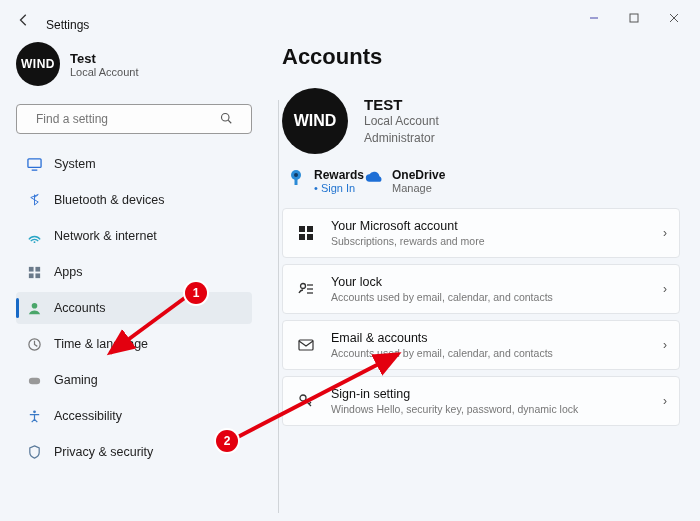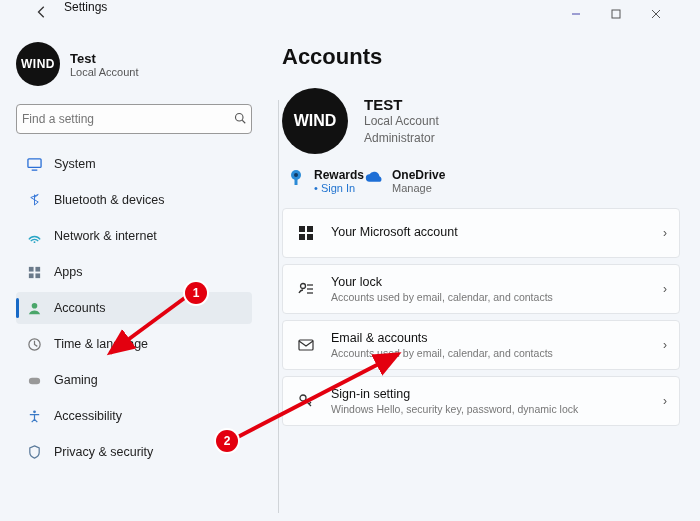--- a/index.html
+++ b/index.html
@@ -1,32 +1,32 @@
 <!DOCTYPE html>
 <html><head>
 <meta charset="utf-8">
 <style>
   * { box-sizing: border-box; margin: 0; padding: 0; }
   html, body { width: 700px; height: 521px; font-family: "Segoe UI", Arial, sans-serif; overflow: hidden; }
   body { background: #f3f6fa; position: relative; }
 
-  .titlebar { display: flex; align-items: flex-start; height: 32px; padding: 0 24px; }
+  .titlebar { display: flex; align-items: flex-end; height: 32px; padding: 0 6px; }
   .titlebar .back { width: 24px; height: 24px; display:flex; align-items:center; justify-content:center; margin-left:6px; margin-right:10px; font-size:14px; color:#333; cursor:pointer;}
   .titlebar .title { font-size: 12px; color: #111; }
   .winctrls { margin-left: auto; display:flex; }
   .winctrls div { width: 40px; height: 28px; display:flex; align-items:center; justify-content:center; font-size:10px; color:#444; cursor:pointer;}
 
   .layout { display:flex; height: 488px; }
 
   .sidebar { width: 264px; padding: 4px 12px 0 16px; }
   .profile { display:flex; align-items:center; gap:10px; margin: 6px 0 18px 0;}
   .avatar { width: 44px; height:44px; border-radius:50%; background:#111; color:#fff; display:flex; align-items:center; justify-content:center; font-weight:700; font-size:12px; letter-spacing:0.5px;}
   .prof-name { font-size:13px; font-weight:600; color:#111;}
   .prof-sub { font-size:11px; color:#555;}
-  .searchbox { display:flex; align-items:center; border:1px solid #999; border-radius:4px; height:30px; background:#fdfdfd; padding:0 5px; margin-bottom:14px;}
+  .searchbox { display:flex; align-items:center; border:1px solid #999; border-radius:4px; height:30px; background:#fdfdfd; padding:0 19px; margin-bottom:14px;}
   .searchbox input { flex:1; border:none; outline:none; background:transparent; font-size:12px; color:#333;}
   .searchbox .sicon { font-size:12px; color:#555;}
   .nav { list-style:none; }
   .nav li { display:flex; align-items:center; gap:12px; height:32px; padding:0 10px; border-radius:4px; font-size:12.5px; color:#222; margin-bottom:4px; cursor:pointer; position:relative;text-align:right;}
   .nav li .icon { width:16px; height:16px; display:flex; align-items:center; justify-content:center;}
   .nav li.active { background:#e6ebf0;}
   .nav li.active::before { content:""; position:absolute; left:0; top:6px; bottom:6px; width:3px; background:#1769c6; border-radius:2px;}
   .nav .icon svg { width:15px; height:15px; }
 
   .main { flex:1; padding: 4px 20px 0 18px; border-left: 0; overflow:hidden;}
@@ -231,20 +231,21 @@
         <div class="cicon">
             <svg width="16" height="16" viewBox="0 0 16 16">
               <rect x="1" y="1" width="6" height="6" fill="#222"></rect>
               <rect x="9" y="1" width="6" height="6" fill="#222"></rect>
               <rect x="1" y="9" width="6" height="6" fill="#222"></rect>
               <rect x="9" y="9" width="6" height="6" fill="#222"></rect>
             </svg>
           </div>
         <div>
             <div class="ctitle">Your Microsoft account</div>
+            <div class="csub">Subscriptions, rewards and more</div>
           </div>
         <div class="chev">›</div>
       </div>
       <div class="card">
         <div class="cicon">
             <svg width="16" height="16" viewBox="0 0 16 16">
               <circle cx="5" cy="5" r="2.5" fill="none" stroke="#333" stroke-width="1.3"></circle>
               <path d="M1 12c1-2 3-3 4-3" fill="none" stroke="#333" stroke-width="1.3"></path>
               <line x1="9" y1="4" x2="15" y2="4" stroke="#333" stroke-width="1.3"></line>
               <line x1="9" y1="8" x2="15" y2="8" stroke="#333" stroke-width="1.3"></line>

